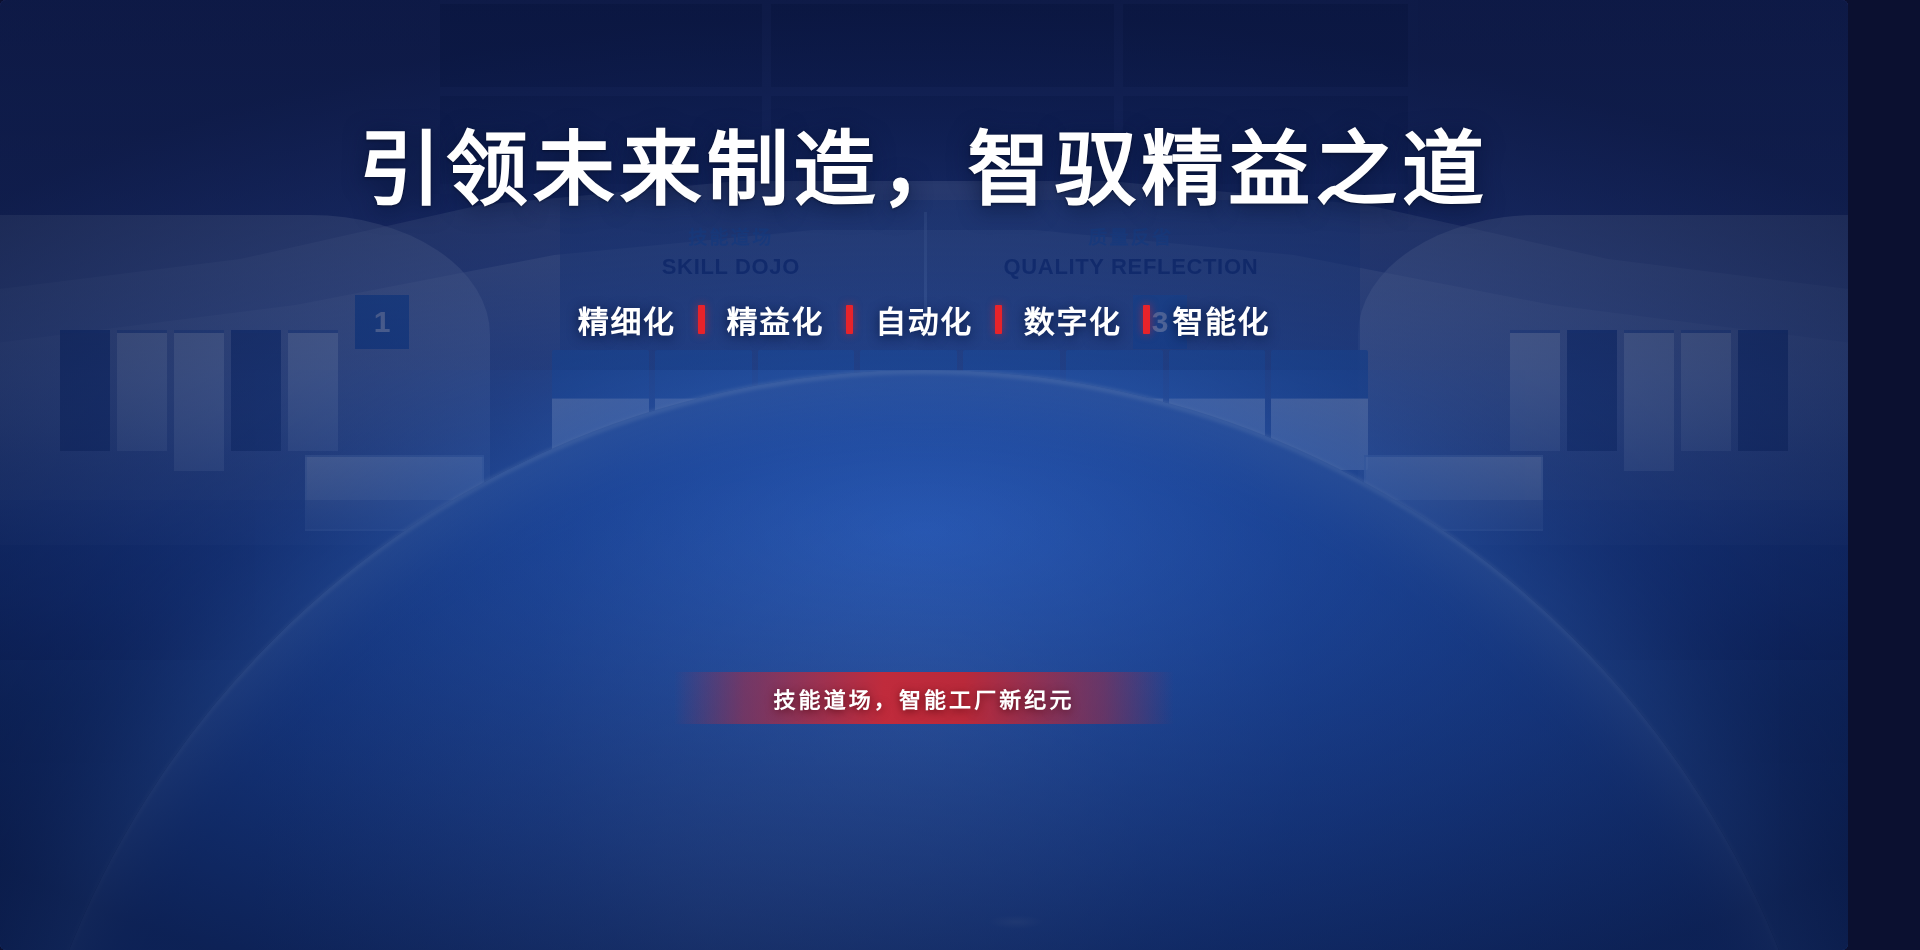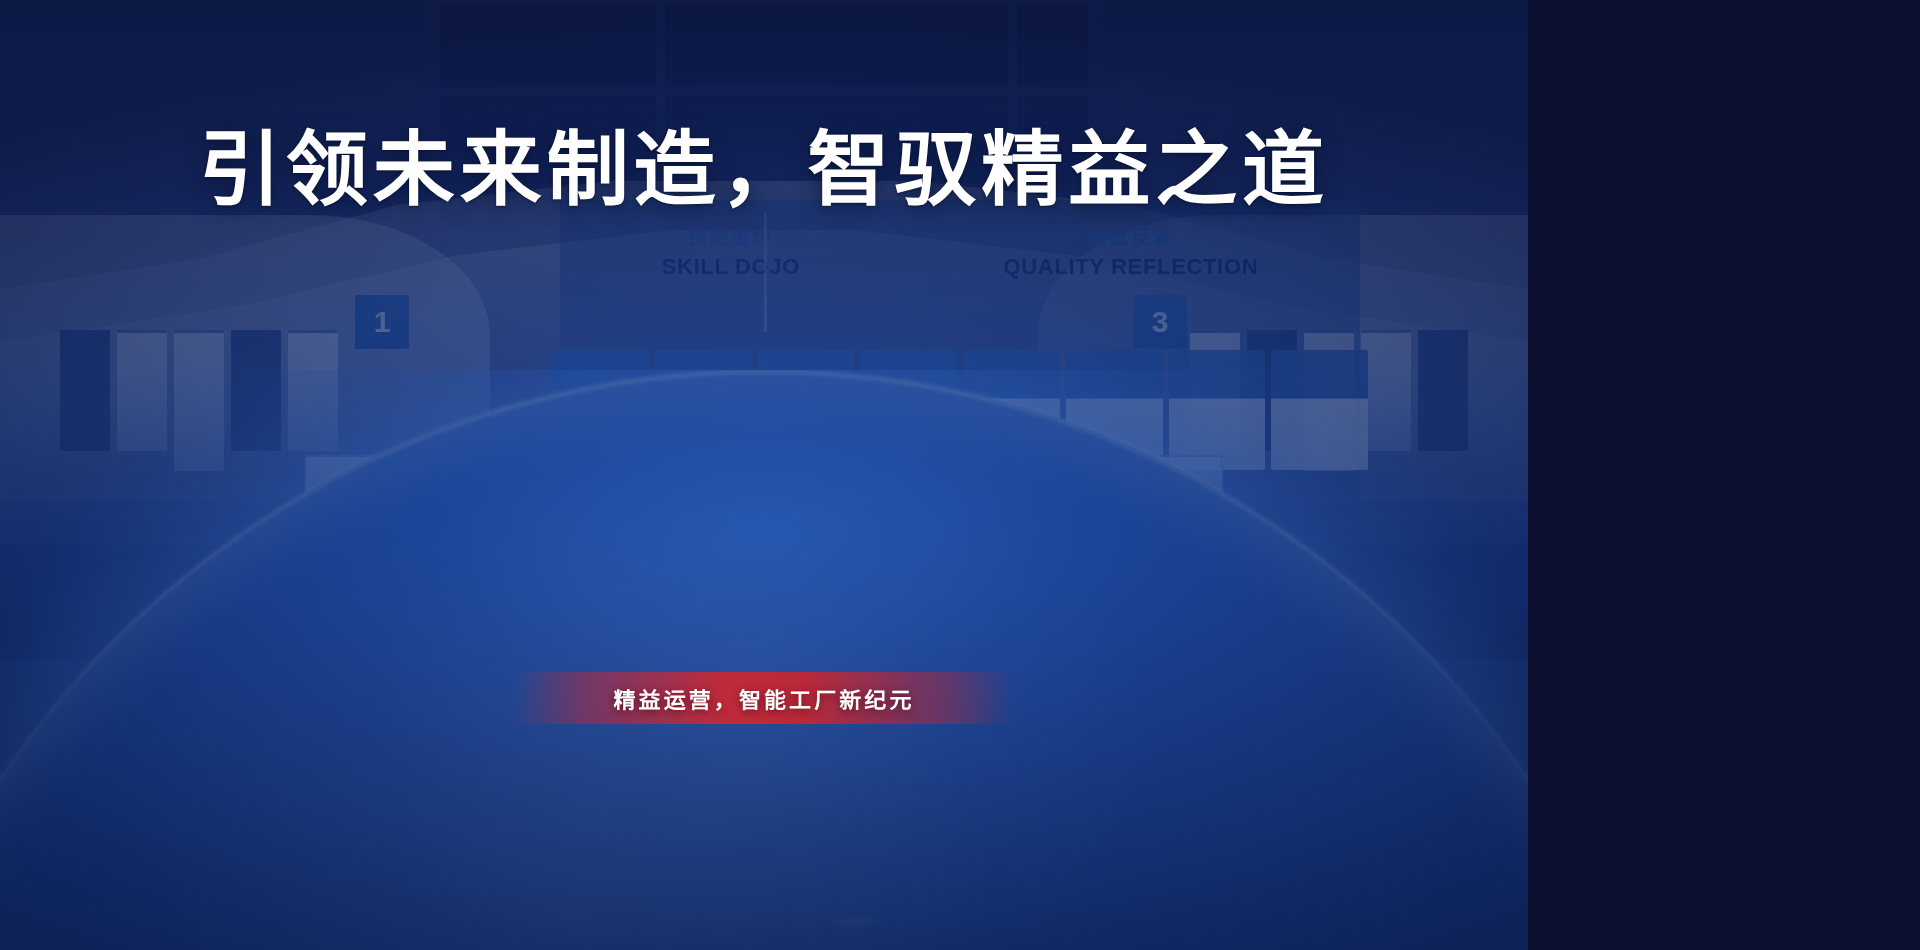--- a/index.html
+++ b/index.html
@@ -7,24 +7,25 @@
     margin: 0;
     padding: 0;
     background: #0b1030;
   }
   body {
     font-family: "Liberation Sans", "DejaVu Sans", sans-serif;
   }
 
   #banner {
     position: relative;
-    width: 1528px;
+    width: 1848px;
     height: 950px;
     overflow: hidden;
     background: #1b2a63;
+    border-radius: 6px;
   }
 
   
   .bg-layer { position: absolute; inset: 0; }
 
   
   .room-base {
     background:
       linear-gradient(180deg,
         #1a1f4e 0%,
@@ -365,19 +366,30 @@
     <div class="earth-rim"></div>
   </div>
 
   <div class="tint"></div>
 
   <div class="content">
 
     <h1 class="headline">引领未来制造，智驭精益之道</h1>
 
 
+    <div class="keywords">
+      <span class="kw">精细化</span>
+      <span class="kw-sep"></span>
+      <span class="kw">精益化</span>
+      <span class="kw-sep"></span>
+      <span class="kw">自动化</span>
+      <span class="kw-sep"></span>
+      <span class="kw">数字化</span>
+      <span class="kw-sep"></span>
+      <span class="kw">智能化</span>
+    </div>
   </div>
 
   <div class="badge">
-    <span class="badge-text">精益运营，智能工厂新纪元</span>
+    <span class="badge-text">技能道场，智能工厂新纪元</span>
   </div>
 
 </div>
 
 </body></html>

